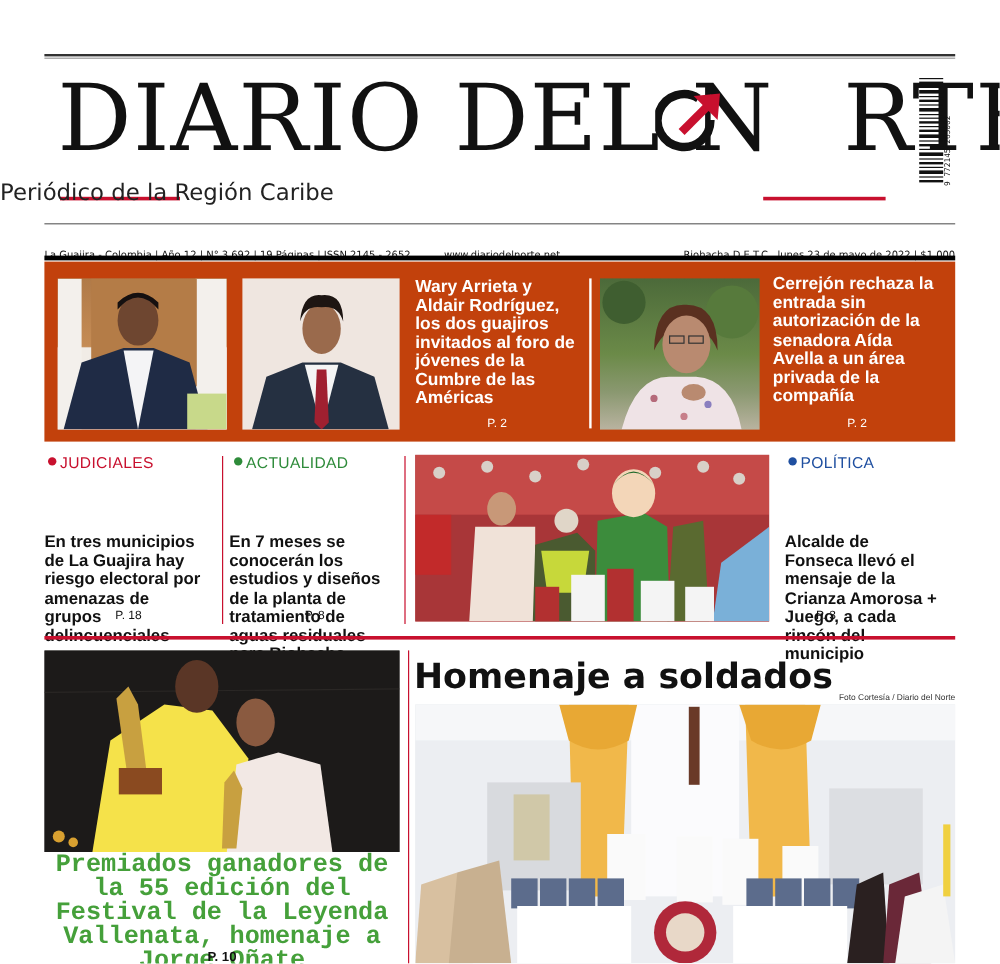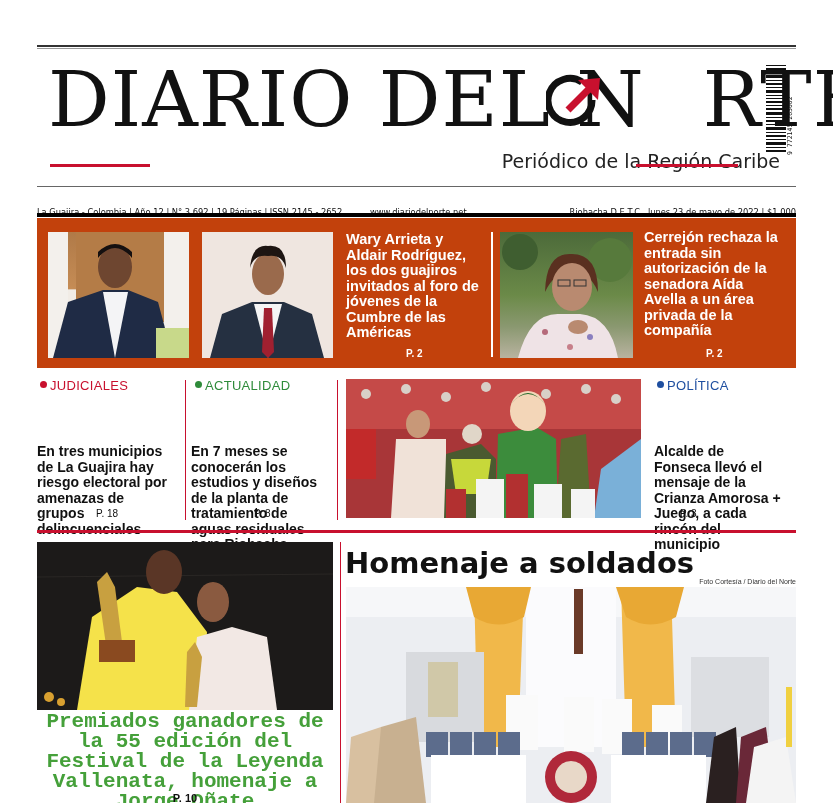--- a/index.html
+++ b/index.html
@@ -6,39 +6,39 @@
   html, body { width: 833px; height: 803px; overflow: hidden; background: #ffffff; }
   body { font-family: "Liberation Sans", sans-serif; color: #111; position: relative; }
 
   .abs { position: absolute; }
 
   
   .rule-top { left: 37px; top: 45px; width: 759px; height: 2px; background: #333; }
   .rule-top2 { left: 37px; top: 48px; width: 759px; height: 1px; background: #999; }
   .logo { left: 48px; top: 60px; width: 700px; height: 80px; font-family: "DejaVu Serif", serif; font-size: 77px; letter-spacing: 1px; line-height: 80px; color: #111; white-space: nowrap; transform: scaleY(1.0); }
   .arrow-svg { left: 550px; top: 68px; width: 60px; height: 60px; }
-  .subtitle { left: 0; width: 780px; top: 150px; text-align: right; font-family: "DejaVu Sans", sans-serif; font-size: 19px; color: #222; }
+  .subtitle { left: 0; width: 780px; top: 150px; text-align: left; font-family: "DejaVu Sans", sans-serif; font-size: 19px; color: #222; }
   .red-line-left { left: 50px; top: 164px; width: 100px; height: 3px; background: #c8102e; }
   .red-line-right { left: 636px; top: 164px; width: 102px; height: 3px; background: #c8102e; }
   .barcode { left: 764px; top: 63px; width: 30px; height: 95px; }
   .rule-mid { left: 37px; top: 186px; width: 759px; height: 1px; background: #666; }
 
   
   .infobar { left: 37px; top: 195px; width: 759px; height: 14px; font-family: "DejaVu Sans", sans-serif; font-size: 8.3px; color: #111; margin-top: 12px; }
   .infobar .left { position: absolute; left: 0; top: 0; white-space: nowrap; }
   .infobar .center { position: absolute; left: 333px; top: 0; white-space: nowrap; }
   .infobar .right { position: absolute; right: 0; top: 0; white-space: nowrap; }
 
   .rule-black { left: 37px; top: 213px; width: 759px; height: 4px; background: #000; }
 
   
   .green-band { left: 37px; top: 218px; width: 759px; height: 150px; background: #c2410c; }
   .photo { position: absolute; overflow: hidden; }
   .green-title { position: absolute; color: #fff; font-family: "Liberation Sans", sans-serif; font-weight: bold; font-size: 14.5px; line-height: 15.5px; }
-  .green-page { position: absolute; color: #fff; font-weight: bold; font-size: 10px; }
+  .green-page { position: absolute; color: #fff; font-weight: normal; font-size: 10px; }
   .v-divider-white { position: absolute; width: 2px; background: #fff; }
 
   
   .sec-label { position: absolute; font-size: 13px; letter-spacing: 0.3px; white-space: nowrap; }
   .sec-label .dot { display: inline-block; width: 7px; height: 7px; border-radius: 50%; margin-right: 3px; vertical-align: 2px; }
   .sec-title { position: absolute; font-weight: bold; font-size: 14px; line-height: 15.5px; color: #111; margin-top: 48px; }
   .sec-page { position: absolute; font-size: 10px; color: #111; }
   .v-red { position: absolute; width: 1px; background: #c8102e; }
 
   .rule-red-wide { left: 37px; top: 530px; width: 759px; height: 3px; background: #c8102e; }

